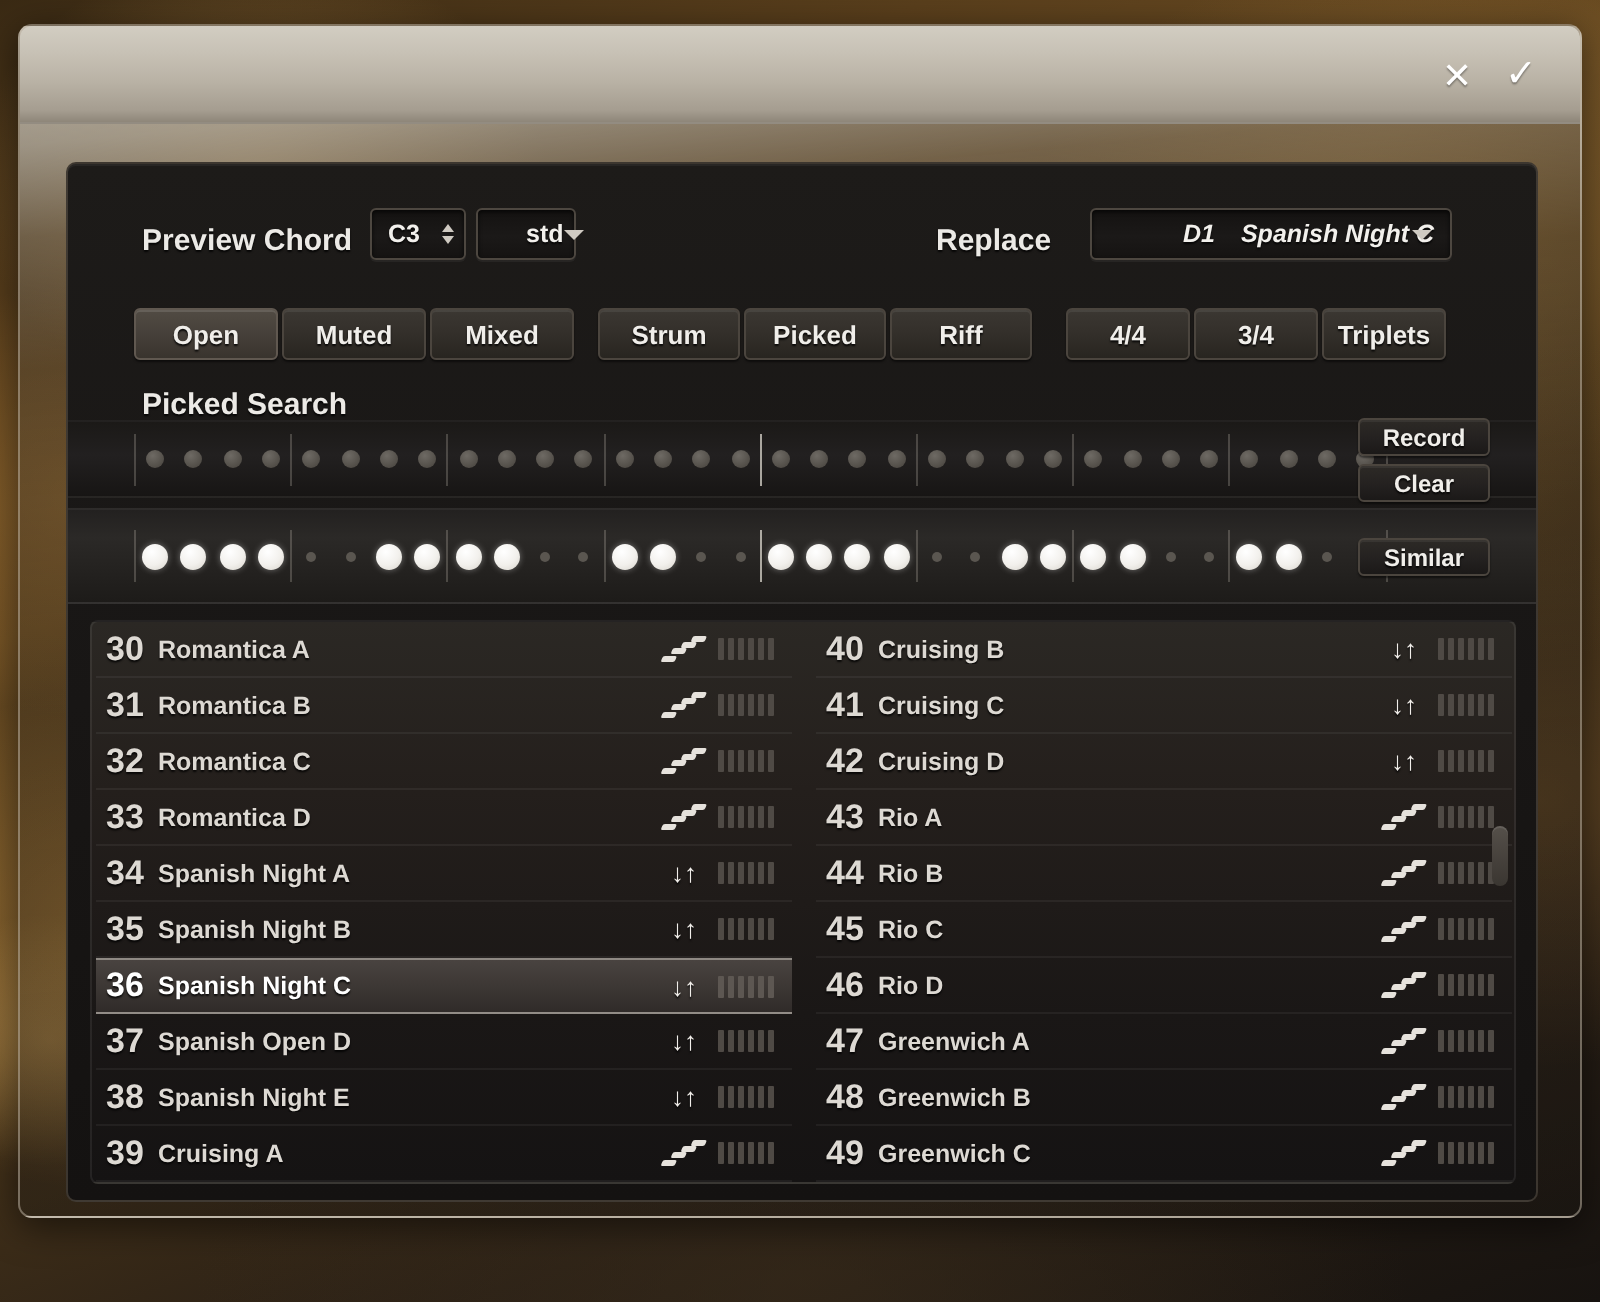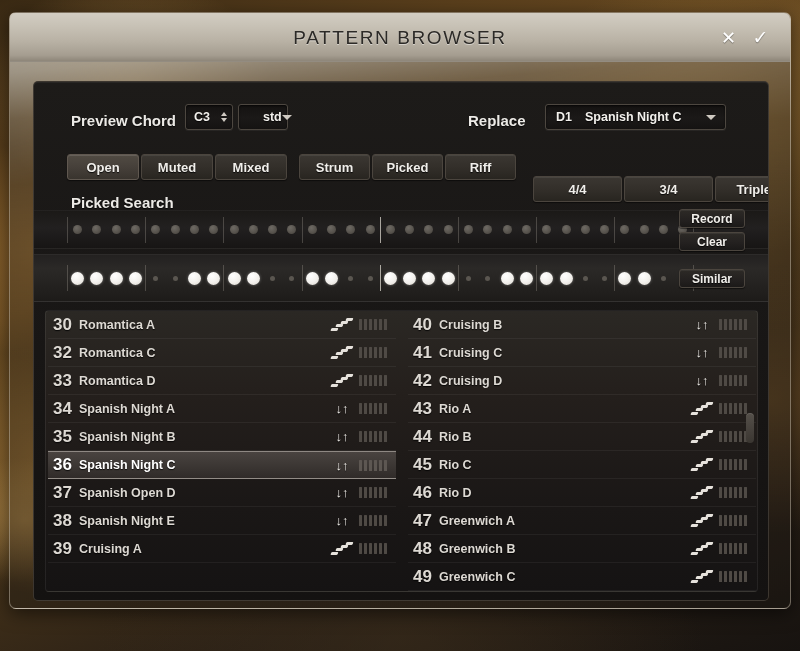--- a/index.html
+++ b/index.html
@@ -151,21 +151,21 @@
   }
   .chev {
     width: 0; height: 0;
     border-left: 5px solid transparent;
     border-right: 5px solid transparent;
     border-top: 5px solid #cfcac2;
   }
 
   #replace-field {
     left: 511px; top: 0; width: 181px; height: 26px;
-    justify-content: flex-start; padding: 0 8px 0 10px;
+    justify-content: flex-end; padding: 0 8px 0 10px; font-style: italic;
   }
   #replace-slot {
     font-size: 12.5px; font-weight: bold; color: #f2f0ec;
     text-shadow: 0 1px 1px rgba(0,0,0,0.8);
     margin-right: 13px;
   }
   #replace-name {
     font-size: 12.5px; font-weight: bold; color: #f2f0ec;
     text-shadow: 0 1px 1px rgba(0,0,0,0.8);
   }
@@ -189,21 +189,21 @@
   .seg.sel {
     background: linear-gradient(180deg, #514b43 0%, #46403a 50%, #39342e 100%);
     border-color: #605850;
     box-shadow: inset 0 1px 0 rgba(255,255,255,0.12), 0 1px 1px rgba(0,0,0,0.5);
   }
   #group-voicing  { left: 33px; }
   #group-voicing .seg { width: 72px; }
   #group-style    { left: 265px; }
   #group-style .seg { width: 71px; }
   #group-meter    { left: 499px; }
-  #group-meter .seg { width: 89px; margin-top: 22px; }
+  #group-meter .seg { width: 62px; }
 
   
   #rhythm-search-label { position: absolute; left: 37px; top: 112px; }
   #rhythm-row-search {
     position: absolute;
     left: 0; top: 128px; width: 736px; height: 39px;
     border-top: 1px solid rgba(255,255,255,0.055);
     border-bottom: 1px solid rgba(255,255,255,0.055);
     background: linear-gradient(180deg, #1b1917 0%, #222020 45%, #171514 100%);
   }
@@ -374,21 +374,20 @@
   }
 </style>
 </head>
 <body>
 
 <div id="bg"></div>
 
 <div id="dialog">
 
   <div id="titlebar">
-    <div id="title">PATTERN BROWSER</div>
     <div class="tb-icon" id="close-icon">✕</div>
     <div class="tb-icon" id="ok-icon">✓</div>
   </div>
 
   <div id="body">
 
     <div id="row-chord">
       <div class="lbl" id="preview-chord-label">Preview Chord</div>
 
       <div class="field" id="chord-value-field">
@@ -671,20 +670,38 @@
             <span class="meter">
               <i></i>
               <i></i>
               <i></i>
               <i></i>
               <i></i>
               <i></i>
             </span>
           </div>
           <div class="list-row">
+            <span class="num">31</span>
+            <span class="nm">Romantica B</span>
+            <span class="type-icon picked">
+              <i></i>
+              <i></i>
+              <i></i>
+              <i></i>
+            </span>
+            <span class="meter">
+              <i></i>
+              <i></i>
+              <i></i>
+              <i></i>
+              <i></i>
+              <i></i>
+            </span>
+          </div>
+          <div class="list-row">
             <span class="num">32</span>
             <span class="nm">Romantica C</span>
             <span class="type-icon picked">
               <i></i>
               <i></i>
               <i></i>
               <i></i>
             </span>
             <span class="meter">
               <i></i>

